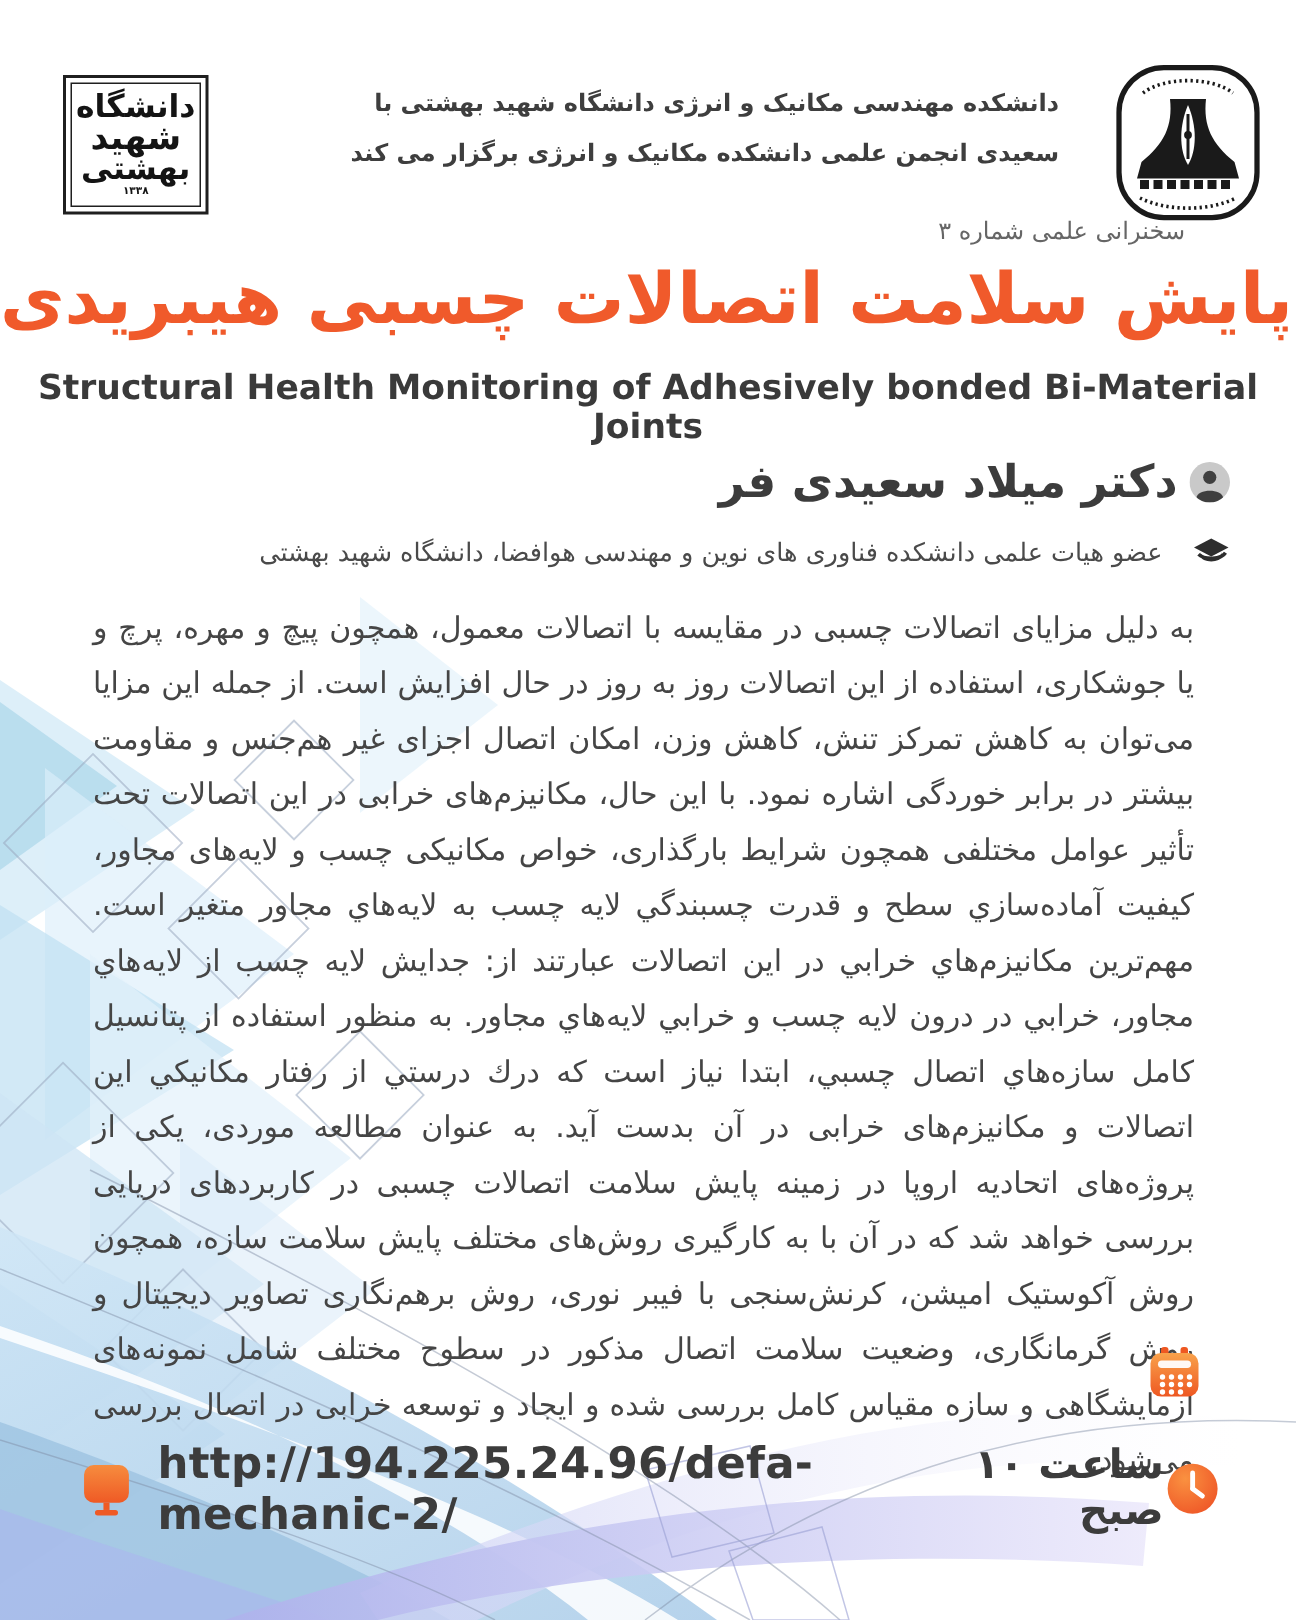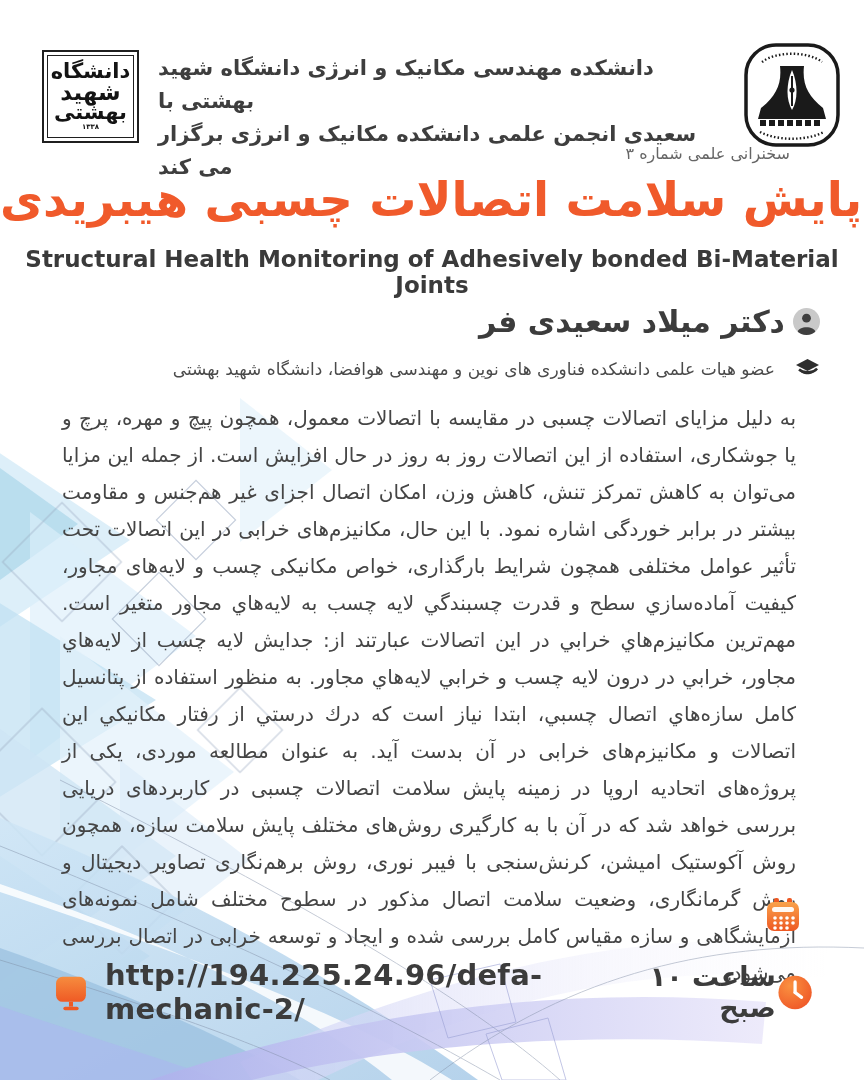--- a/index.html
+++ b/index.html
@@ -20,21 +20,21 @@
     display:flex;flex-direction:column;align-items:center;justify-content:center;
     line-height:.92;color:#141414;font-weight:bold;
   }
   .logo-left-inner .l1{font-size:21px;}
   .logo-left-inner .l2{font-size:23px;text-align:right;}
   .logo-left-inner .l3{font-size:21px;}
   .logo-left-inner .yr{font-size:7px;letter-spacing:1px;margin-top:2px;}
   .logo-right{position:absolute;left:740px;top:42px;width:104px;height:106px;}
   .header-text{
     position:absolute;left:158px;top:52px;width:548px;
-    text-align:left;direction:rtl;font-weight:bold;font-size:21px;
+    text-align:right;direction:rtl;font-weight:bold;font-size:16px;
     line-height:33px;color:#3e3e3e;
   }
   
   .lecture-label{
     position:absolute;right:74px;top:144px;direction:rtl;
     font-size:16px;color:#666666;
   }
   .title-fa{
     position:absolute;left:0;top:166px;width:100%;text-align:left;direction:rtl;
     font-size:47px;font-weight:bold;color:#f05a2b;line-height:1.45;

